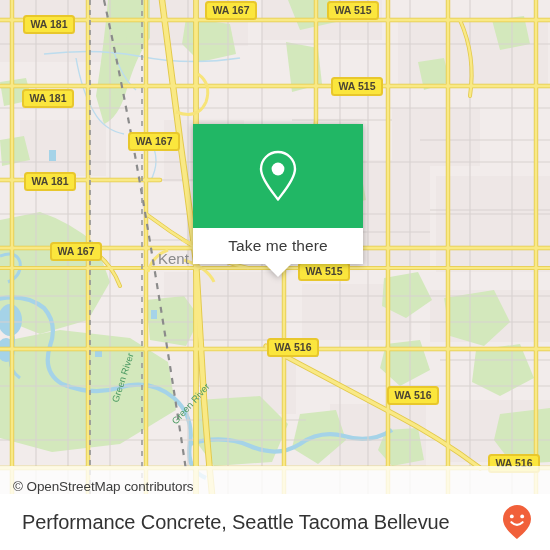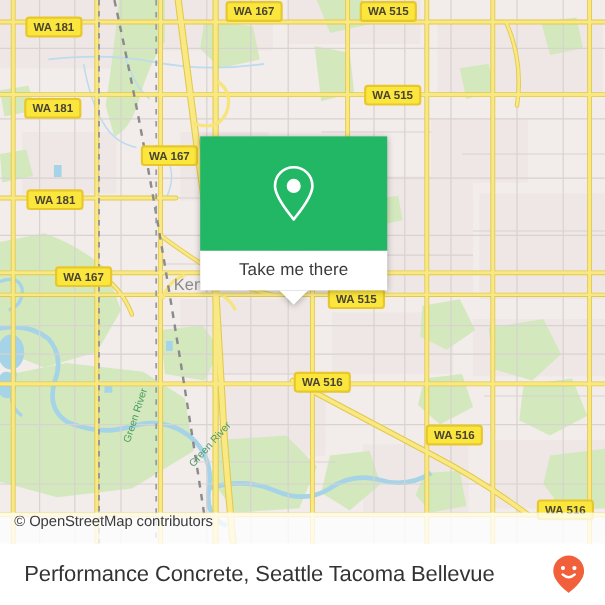--- a/index.html
+++ b/index.html
@@ -31,36 +31,36 @@
 
   
   #attribution {
     position: absolute;
     left: 0;
     top: 466px;
     width: 550px;
     height: 28px;
     background: rgba(255,255,255,0.78);
     display: flex;
-    align-items: flex-start;
+    align-items: flex-end;
     box-sizing: border-box;
     padding-left: 13px;
     z-index: 40;
   }
   #attribution span {
     font-size: 13.5px;
     color: #3c3c3c;
     letter-spacing: -0.1px;
     font-family: "Liberation Sans", sans-serif;
   }
 
   
   #popup {
     position: absolute;
-    left: 182px;
+    left: 193px;
     top: 124px;
     width: 170px;
     z-index: 60;
     filter: drop-shadow(0 1px 3px rgba(0,0,0,0.30));
   }
   #popup-head {
     width: 170px;
     height: 104px;
     background: #21b765;
     display: flex;

